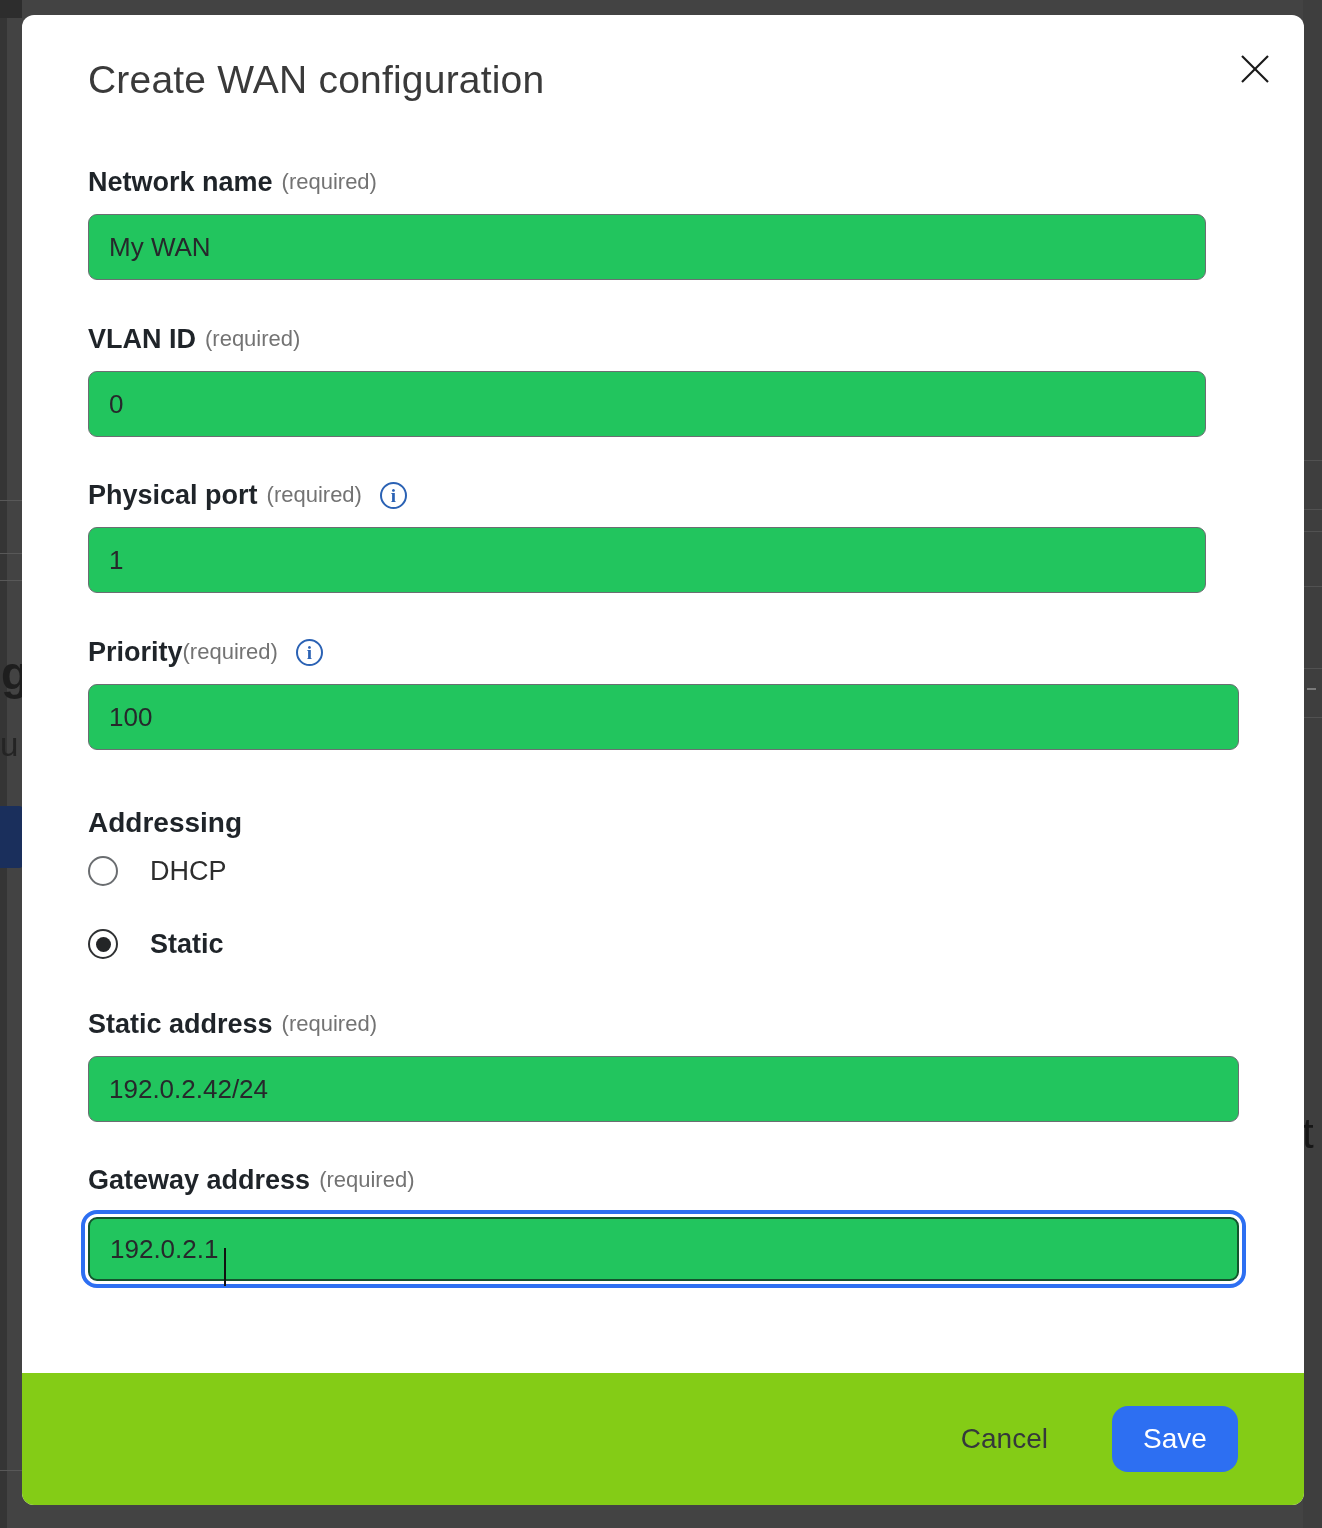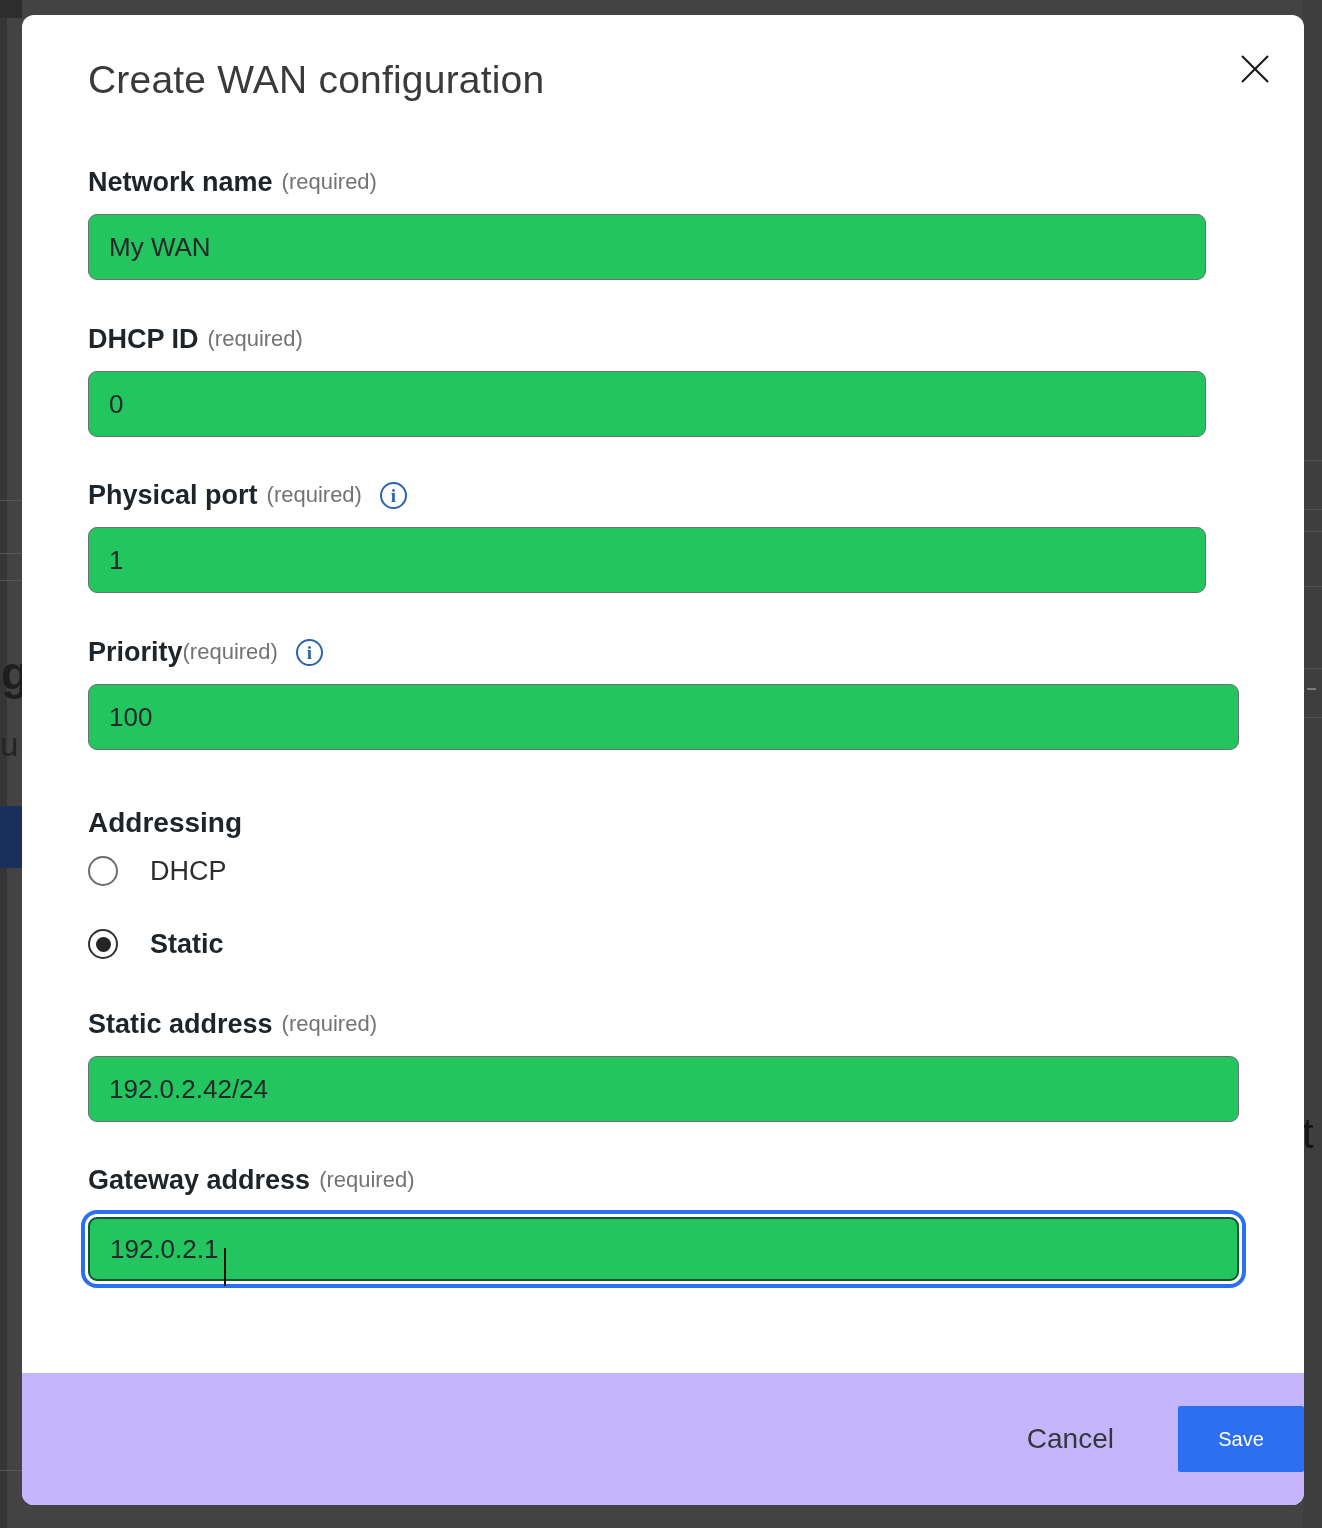--- a/index.html
+++ b/index.html
@@ -87,34 +87,34 @@
     flex:0 0 auto;
   }
   .radio.sel { border:2.5px solid #2f3133; }
   .radio-dot { width:15px; height:15px; border-radius:50%; background:#232527; }
   .radio-lbl { font-size:27px; color:#2d2d2d; margin-left:32px; }
   .radio-lbl.sel { font-weight:bold; color:#1f2429; }
 
   
   .footer {
     position:absolute; left:0; bottom:0;
-    width:100%; height:132px; background:#c4b5fd;
+    width:100%; height:132px; background:#84cc16;
     display:flex; align-items:center; justify-content:flex-end;
-    gap:48px;
+    padding-right:66px; gap:48px;
   }
   .cancel-btn {
     background:none; border:none; cursor:pointer;
     font-family:"Liberation Sans", sans-serif;
     font-size:28px; color:#35383b; padding:10px 16px;
   }
   .save-btn {
     width:126px; height:66px;
-    background:#2d6ff2; border:none; border-radius:2px;
-    font-family:"Liberation Sans", sans-serif;
-    font-size:20px; color:#ffffff; cursor:pointer;
+    background:#2d6ff2; border:none; border-radius:16px;
+    font-family:"Liberation Sans", sans-serif;
+    font-size:28px; color:#ffffff; cursor:pointer;
   }
 
   
   .g0l{top:150px;} .g1l{top:307px;} .g2l{top:463px;} .g3l{top:620px;}
   .ah {top:776px;margin-top:16px;} .r0{top:839px;}  .r1{top:912px;}
   .g4l{top:992px;} .g5l{top:1148px;}
 </style>
 </head>
 <body>
 
@@ -153,21 +153,21 @@
   <div class="grp g0l">
     <div class="lbl-row">
       <span class="lbl">Network name</span>
       <span class="req">(required)</span>
     </div>
     <input class="txt-input w-narrow" type="text" value="My WAN" style="">
   </div>
 
   <div class="grp g1l">
     <div class="lbl-row">
-      <span class="lbl">DHCP ID</span>
+      <span class="lbl">VLAN ID</span>
       <span class="req">(required)</span>
     </div>
     <input class="txt-input w-narrow" type="text" value="0" style="">
   </div>
 
   <div class="grp g2l">
     <div class="lbl-row">
       <span class="lbl">Physical port</span>
       <span class="req">(required)</span>
       <span class="info-icon">i</span>

